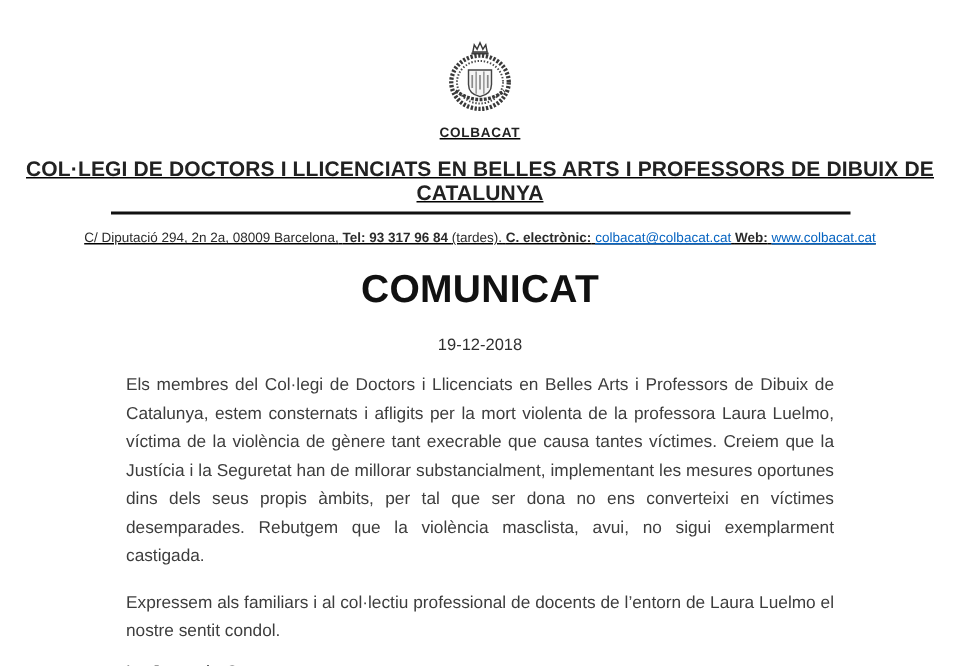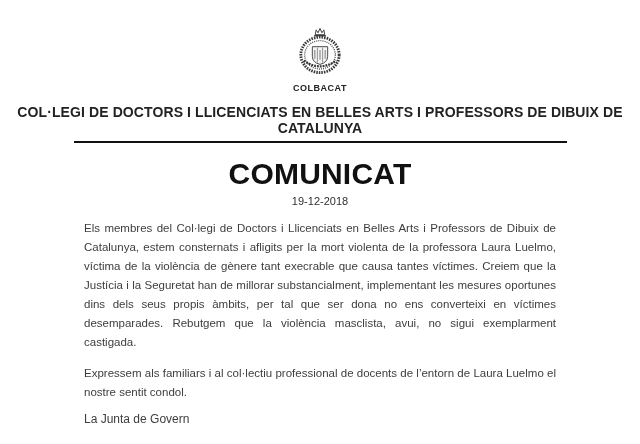--- a/index.html
+++ b/index.html
@@ -6,21 +6,21 @@
   html, body { background: #888; }
   .page {
     width: 640px;
     height: 444px;
     background: #ffffff;
     position: relative;
     margin: 0 auto;
     font-family: "Liberation Sans", sans-serif;
     overflow: hidden;
   }
-  .header { text-align: center; padding-top: 27px; }
+  .header { text-align: center; padding-top: 27px; text-decoration: underline; }
   .logo { display: block; margin: 0 auto; }
   .acronym {
     margin-top: 8px;
     font-size: 9px;
     font-weight: bold;
     letter-spacing: 0.5px;
     color: #222222;
   }
   .orgname {
     margin-top: 11px;
@@ -38,27 +38,27 @@
     margin-top: 10px;
     font-size: 9px;
     color: #2b2b2b;
     white-space: nowrap;
   }
   .contact .b { font-weight: bold; }
   .contact a.doc-link { text-decoration: underline; cursor: pointer; }
   .title {
     margin-top: 14px;
     text-align: center;
-    font-size: 30px;
+    font-size: 26px;
     font-weight: bold;
     color: #111111;
     letter-spacing: 0.2px;
   }
   .date {
-    margin-top: 4px;
+    margin-top: 16px;
     text-align: center;
     font-size: 11px;
     color: #2f2f2f;
   }
   .bodytext {
     width: 472px;
     margin: 7px auto 0 auto;
     font-size: 11.5px;
     line-height: 19px;
     color: #3d3d3d;
@@ -99,20 +99,29 @@
       <line x1="24" y1="24" x2="24" y2="34" stroke="#8a8a8a" stroke-width="1.2"></line>
       <line x1="29.4" y1="24" x2="29.4" y2="33" stroke="#8a8a8a" stroke-width="1.2"></line>
     </svg>
 
     <div class="acronym">COLBACAT</div>
 
     <div class="orgname">COL·LEGI DE DOCTORS I LLICENCIATS EN BELLES ARTS I PROFESSORS DE DIBUIX DE CATALUNYA</div>
 
     <div class="rule"></div>
 
+    <div class="contact">
+      <span>C/ Diputació 294, 2n 2a, 08009 Barcelona,</span>
+      <span class="b">Tel: 93 317 96 84</span>
+      <span>(tardes).</span>
+      <span class="b">C. electrònic:</span>
+      <a class="doc-link" style="color: rgb(5, 99, 193);">colbacat@colbacat.cat</a>
+      <span class="b">Web:</span>
+      <a class="doc-link" style="color: rgb(5, 99, 193);">www.colbacat.cat</a>
+    </div>
 
   </div>
 
   <div class="title">COMUNICAT</div>
 
   <div class="date">19-12-2018</div>
 
   <div class="bodytext">
     <p>Els membres del Col·legi de Doctors i Llicenciats en Belles Arts i Professors de Dibuix de Catalunya, estem consternats i afligits per la mort violenta de la professora Laura Luelmo, víctima de la violència de gènere tant execrable que causa tantes víctimes. Creiem que la Justícia i la Seguretat han de millorar substancialment, implementant les mesures oportunes dins dels seus propis àmbits, per tal que ser dona no ens converteixi en víctimes desemparades. Rebutgem que la violència masclista, avui, no sigui exemplarment castigada.</p>
     <p>Expressem als familiars i al col·lectiu professional de docents de l’entorn de Laura Luelmo el nostre sentit condol.</p>

